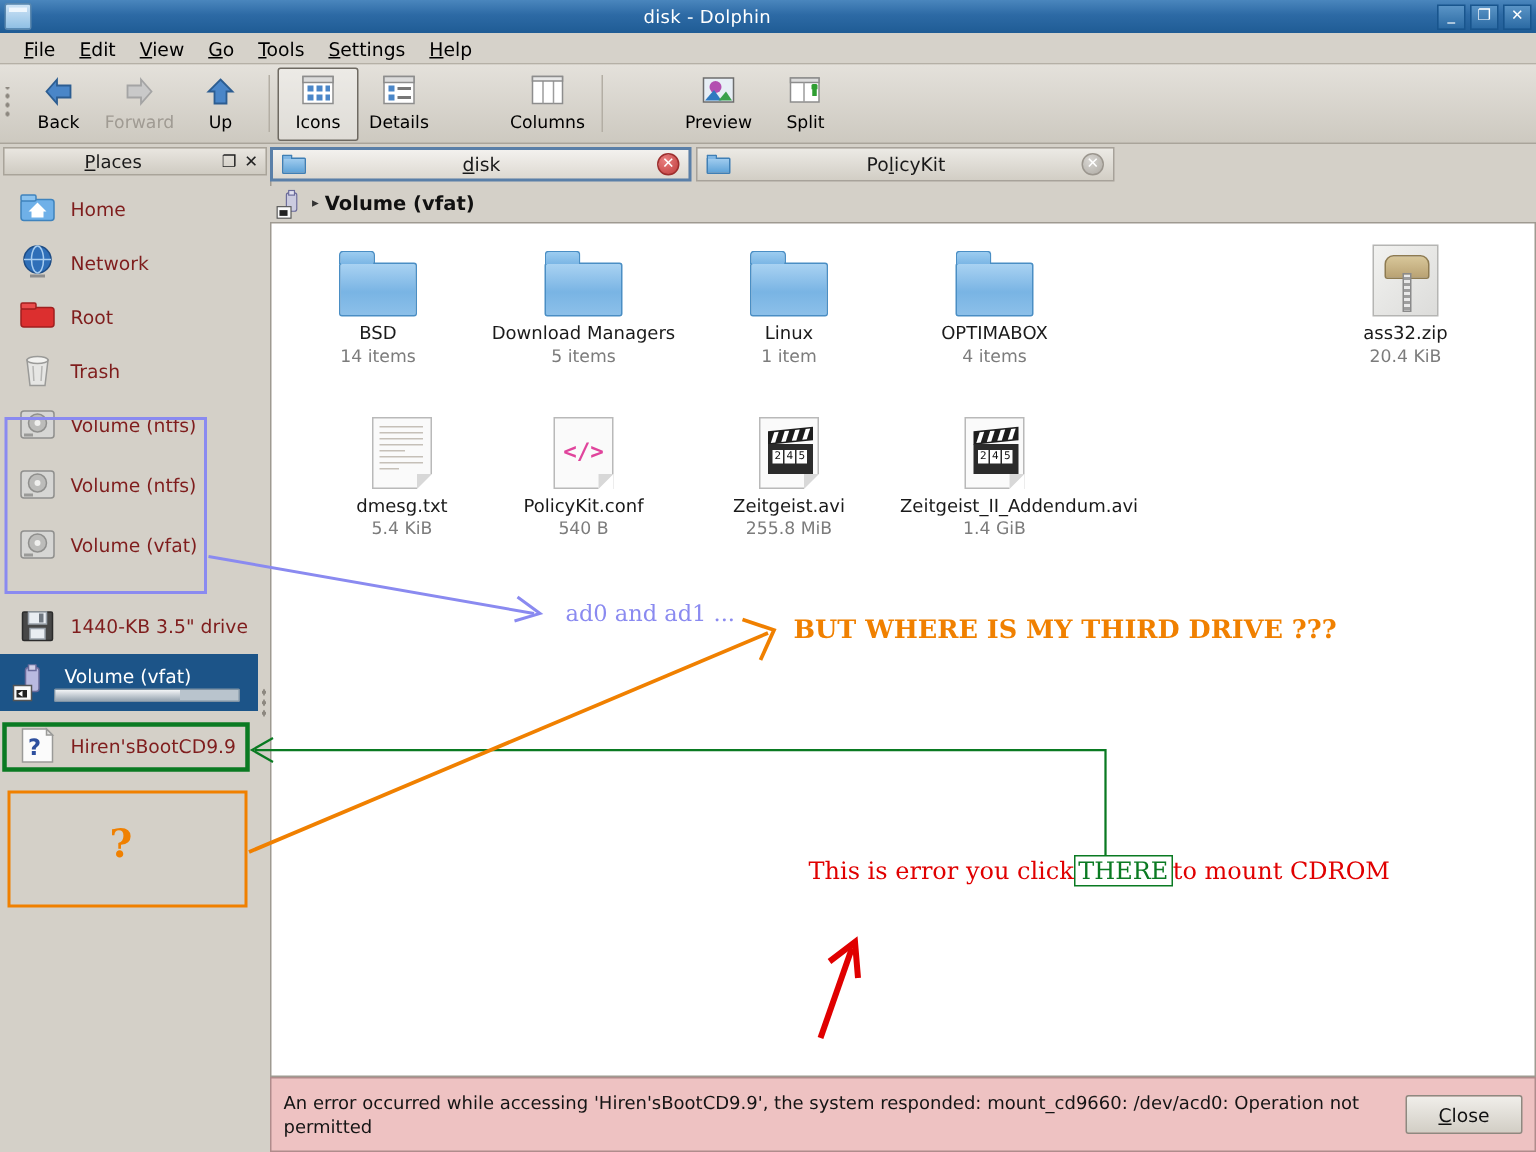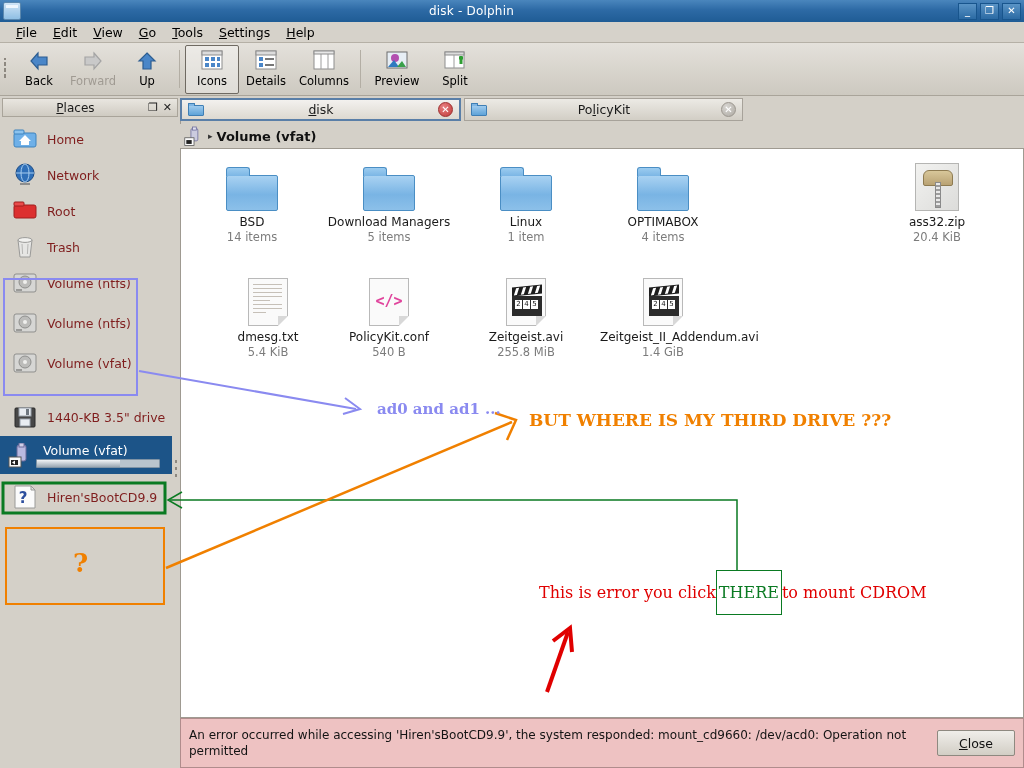--- a/index.html
+++ b/index.html
@@ -73,21 +73,21 @@
       radial-gradient(#8d8880 40%, transparent 41%);
     background-size:4px 6px; background-repeat:repeat-y;
     background-position:0 3px;
   }
   .tbtn{
     width:54px; height:49px; display:flex; flex-direction:column;
     align-items:center; justify-content:center; gap:2px;
     font-size:11.5px; color:#000; cursor:default; box-sizing:border-box;
     font-family:"DejaVu Sans", sans-serif;
   }
-  .tbtn.wide{width:62px;}
+  .tbtn.wide{width:62px;margin-left:41px;}
   .tbtn.checked{
     border:1px solid #6f6a62; background:rgba(255,255,255,0.35);
     border-radius:2px;
   }
   .tbtn.disabled{color:#a09b93;}
   .tsep{width:1px;height:38px;background:#b3aea4;margin:0 5px;}
   .ticon{width:22px;height:22px;position:relative;}
 
   
   .places-head{
@@ -280,21 +280,21 @@
 
   
   .overlay{position:absolute;left:0;top:0;width:1024px;height:768px;pointer-events:none;}
   .anno{
     position:absolute; font-family:"DejaVu Serif", serif; white-space:nowrap;
   }
   .anno-blue{color:#8a8af0;font-size:15px;}
   .anno-orange{color:#f08000;font-size:17px;font-weight:bold;}
   .anno-red{color:#e00000;font-size:16px;}
   .anno-green-box{
-    color:#0a7a22;border:1px solid #0a7a22;padding:12px 2px;
+    color:#0a7a22;border:1px solid #0a7a22;padding:0 2px;
     font-family:"DejaVu Serif", serif;font-size:16px;
   }
   .q-orange{
     position:absolute;color:#f08000;font-size:26px;font-weight:bold;
     font-family:"DejaVu Serif", serif;
   }
 </style>
 </head>
 <body>
 
@@ -722,21 +722,21 @@
 
     <rect x="6" y="528" width="158" height="76" fill="none" stroke="#f08000" stroke-width="2"></rect>
 
     <path d="M166 568 L512 422" fill="none" stroke="#f08000" stroke-width="2.5"></path>
     <path d="M495 413 L516 420 L507 440" fill="none" stroke="#f08000" stroke-width="2.5"></path>
 
     <path d="M547 692 L568 632" fill="none" stroke="#e00000" stroke-width="4"></path>
     <path d="M553 641 L570 628 L572 652" fill="none" stroke="#e00000" stroke-width="4" stroke-linejoin="miter"></path>
   </svg>
 
-  <div class="anno anno-blue" style="left:377px;top:400px;font-weight:bold;">ad0 and ad1 ...</div>
+  <div class="anno anno-blue" style="left:377px;top:400px;">ad0 and ad1 ...</div>
 
   <div class="anno anno-orange" style="left:529px;top:410px;">BUT WHERE IS MY THIRD DRIVE ???</div>
 
   <div class="anno" style="left:539px;top:570px;display:flex;align-items:center;">
     <span class="anno-red">This is error you click </span>
     <span class="anno-green-box">THERE</span>
     <span class="anno-red"> to mount CDROM</span>
   </div>
 
   <div class="q-orange" style="left:73px;top:548px;">?</div>

